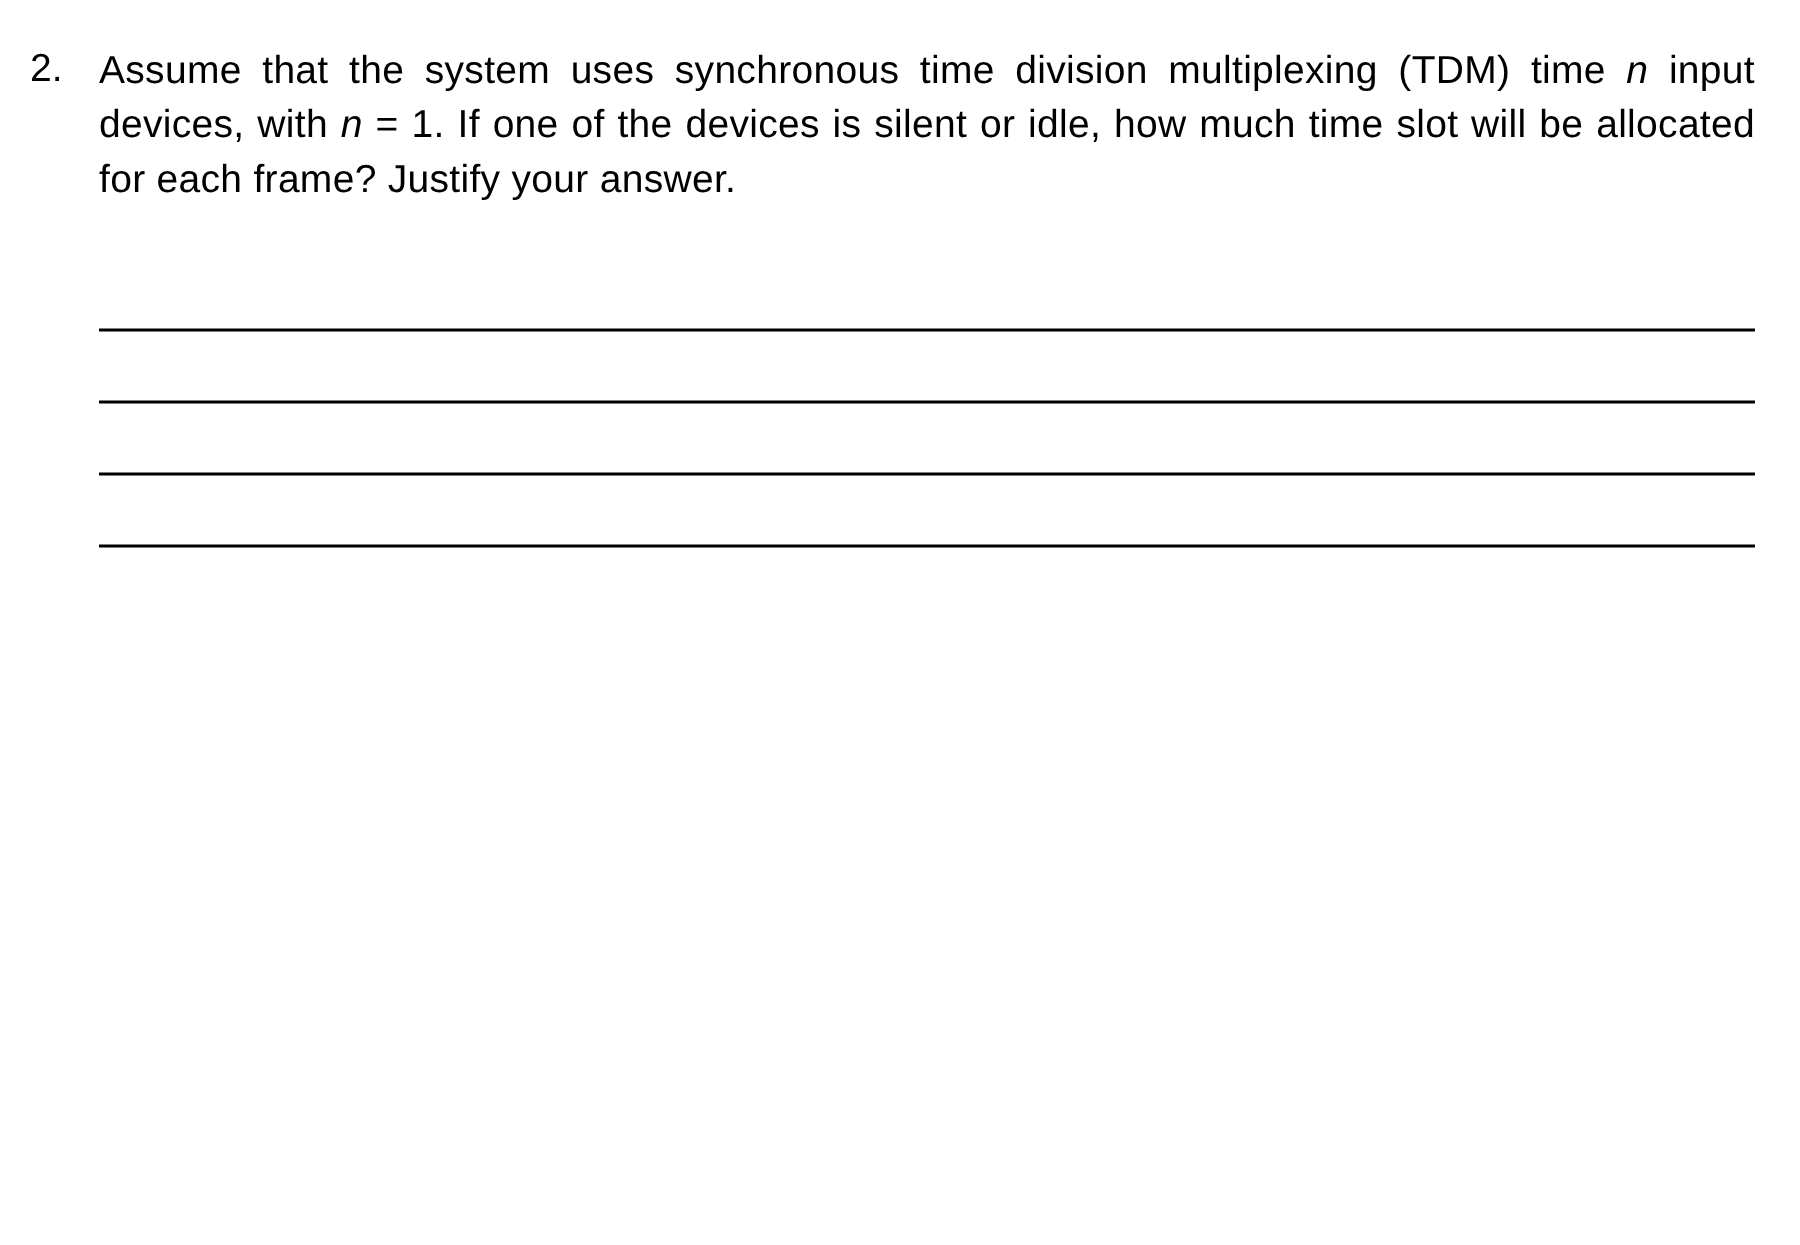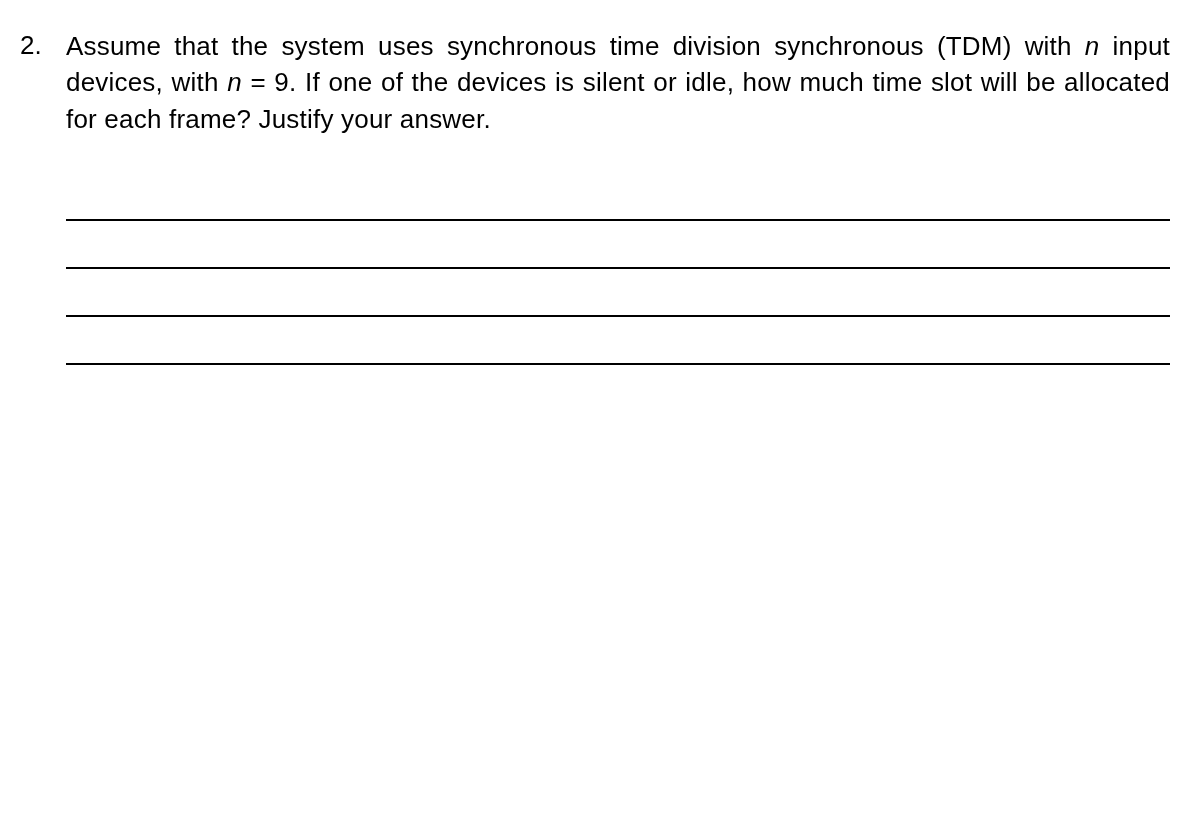--- a/index.html
+++ b/index.html
@@ -52,21 +52,21 @@
       height: 42px;
     }
   </style>
 </head>
 <body>
 
 <div class="question-block">
   <div class="question-number">2.</div>
   <div class="question-body">
     <p class="question-text">
-      <span>Assume that the system uses synchronous time division synchronous (TDM) with </span><span class="italic">n</span><span> input devices, with </span><span class="italic">n</span><span> = 9. If one of the devices is silent or idle, how much time slot will be allocated for each frame? Justify your answer.</span>
+      <span>Assume that the system uses synchronous time division multiplexing (TDM) time </span><span class="italic">n</span><span> input devices, with </span><span class="italic">n</span><span> = 1. If one of the devices is silent or idle, how much time slot will be allocated for each frame? Justify your answer.</span>
     </p>
     <div class="answer-lines">
       <div class="answer-line"></div>
       <div class="answer-line"></div>
       <div class="answer-line"></div>
       <div class="answer-line"></div>
     </div>
   </div>
 </div>
 

